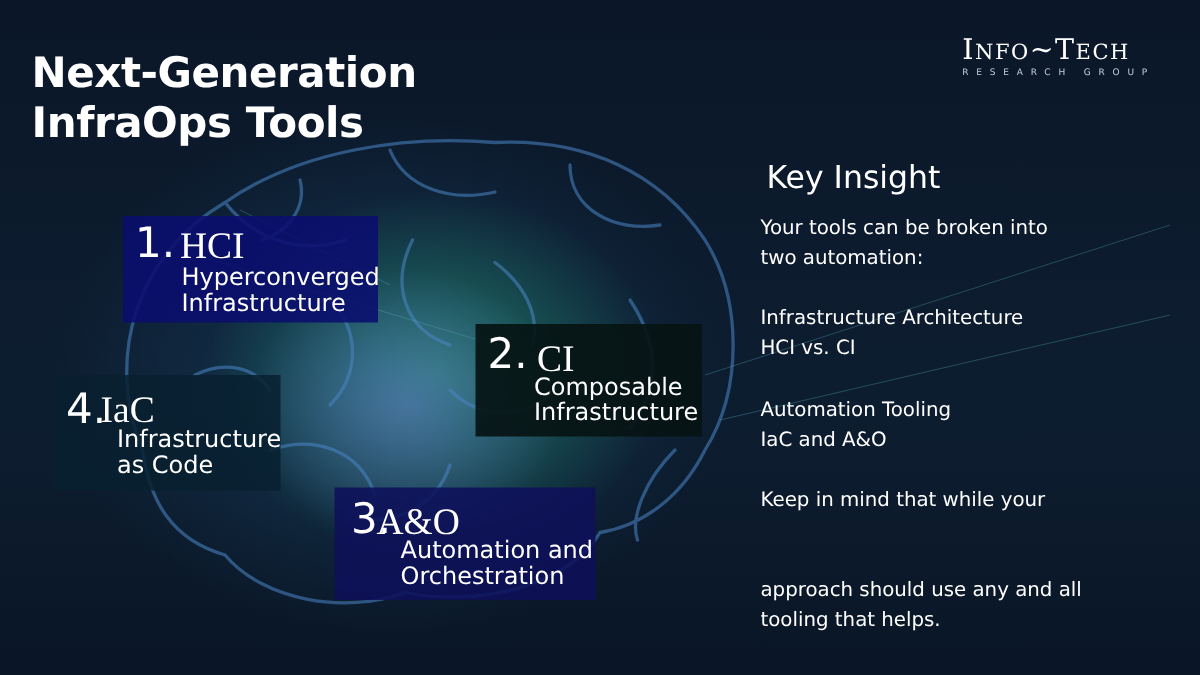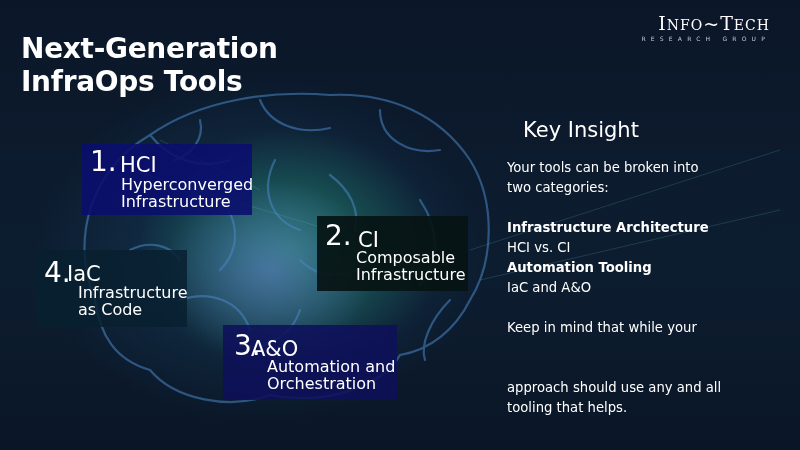--- a/index.html
+++ b/index.html
@@ -15,28 +15,28 @@
       radial-gradient(ellipse 150px 130px at 270px 270px, rgba(120,130,230,0.45), rgba(0,0,0,0) 70%),
       radial-gradient(ellipse 210px 170px at 290px 250px, rgba(40,170,120,0.55), rgba(0,0,0,0) 72%),
       radial-gradient(ellipse 300px 230px at 260px 250px, rgba(30,90,130,0.45), rgba(0,0,0,0) 75%),
       linear-gradient(180deg, #0b1729 0%, #0d1d30 60%, #0a1626 100%);
   }
   .brain { position: absolute; left: 0; top: 0; width: 800px; height: 450px; }
   .title {
     position: absolute; left: 21px; top: 32px; margin: 0;
     font-size: 28px; line-height: 33px; font-weight: bold; letter-spacing: -0.3px;
   }
-  .logo { position: absolute; right: 30px; top: 12px; text-align: right; }
+  .logo { position: absolute; right: 30px; top: 22px; }
   .logo-main { font-family: "DejaVu Serif", serif; font-size: 19px; letter-spacing: 1px; }
   .logo-main .sc { font-size: 14px; }
   .logo-sub { font-size: 6px; letter-spacing: 5.2px; color: #c6ccd6; margin-top: 1px; }
 
   .card { position: absolute; }
   .card .num { position: absolute; font-size: 28px; line-height: 28px; }
-  .card .abbr { position: absolute; font-size: 21px; line-height: 22px; }
+  .card .abbr { position: absolute; font-size: 25px; line-height: 22px; font-family: Liberation Serif, serif; }
   .card .desc { position: absolute; font-size: 16px; line-height: 17px; }
 
   .c1 { left: 82px; top: 144px; width: 170px; height: 71px; background: rgba(10,14,110,0.88); }
   .c1 .num { left: 8px; top: 4px; }
   .c1 .abbr { left: 38px; top: 10px; }
   .c1 .desc { left: 39px; top: 32px; }
 
   .c2 { left: 317px; top: 216px; width: 151px; height: 75px; background: rgba(6,20,20,0.92); }
   .c2 .num { left: 8px; top: 6px; }
   .c2 .abbr { left: 41px; top: 13px; }
@@ -46,26 +46,26 @@
   .c3 .num { left: 11px; top: 7px; }
   .c3 .abbr { left: 28px; top: 13px; }
   .c3 .desc { left: 44px; top: 33px; }
 
   .c4 { left: 36px; top: 250px; width: 151px; height: 77px; background: rgba(8,32,48,0.85); }
   .c4 .num { left: 8px; top: 9px; }
   .c4 .abbr { left: 31px; top: 13px; }
   .c4 .desc { left: 42px; top: 34px; }
 
   .insight { position: absolute; left: 507px; top: 102px; width: 280px; }
-  .insight h2 { margin: 16px; font-size: 21px; line-height: 24px; font-weight: normal; }
+  .insight h2 { margin: 4px; font-size: 21px; line-height: 24px; font-weight: normal; }
   .insight p { margin: 0; font-size: 13.2px; line-height: 20px; }
   .insight .intro { margin-top: 13px; }
-  .insight .cat-title { font-weight: bold; }
+  .insight .cat-title { font-weight: normal; }
   .insight .cat1 { margin-top: 20px; }
-  .insight .cat2 { }
+  .insight .cat2 { margin-top: 21px; }
   .insight .note { margin-top: 20px; }
 </style>
 </head>
 <body>
 
 <div class="bg"></div>
 
 <svg class="brain" viewBox="0 0 800 450">
   <g fill="none" stroke="#4a86c6" stroke-width="2.2" stroke-linecap="round" opacity="0.55">
     <path d="M95 300 C70 240 90 170 150 135 C200 100 270 90 330 95 C390 92 440 115 470 160 C495 200 495 260 470 300 C455 330 430 350 400 355 C380 390 320 405 270 395 C230 410 175 400 150 370 C115 360 100 335 95 300 Z"></path>
@@ -129,21 +129,21 @@
   <span class="num">4.</span>
   <span class="abbr">IaC</span>
   <div class="desc">
     <span>Infrastructure</span><br><span>as Code</span>
   </div>
 </div>
 
 <div class="insight">
   <h2>Key Insight</h2>
   <p class="intro">
-    <span>Your tools can be broken into</span><br><span>two categories:</span>
+    <span>Your tools can be broken into</span><br><span>two automation:</span>
   </p>
   <p class="cat1">
     <span class="cat-title">Infrastructure Architecture</span><br>
     <span>HCI vs. CI</span>
   </p>
   <p class="cat2">
     <span class="cat-title">Automation Tooling</span><br>
     <span>IaC and A&amp;O</span>
   </p>
   <p class="note">

